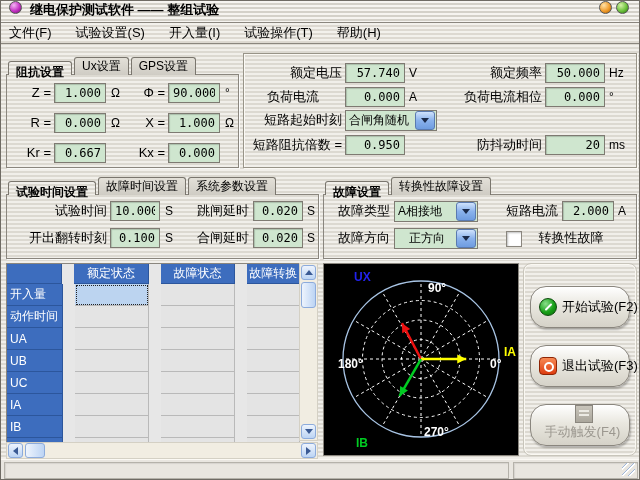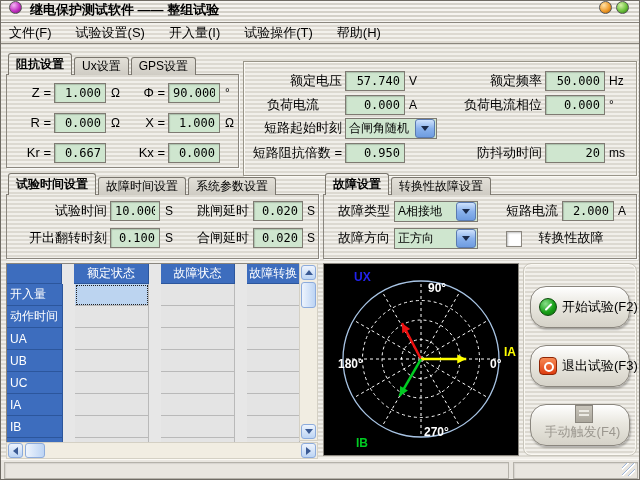--- a/index.html
+++ b/index.html
@@ -21,26 +21,26 @@
   .menubar{position:absolute;left:0;top:22px;width:100%;height:21px;box-sizing:border-box;
     border-bottom:1px solid #8a867e;display:flex;align-items:center;gap:24px;padding-left:8px;
     background:repeating-linear-gradient(180deg,#f3f1ec 0px,#f3f1ec 2px,#ddd9d1 2px,#ddd9d1 4px);}
   .menu-item{font-size:13px;color:#000;cursor:default;white-space:nowrap;}
   
   .tabpanel{position:absolute;}
   .tabs{position:absolute;left:2px;top:0;height:22px;display:flex;align-items:flex-end;z-index:3;}
   .tab{box-sizing:border-box;height:18px;line-height:16px;padding:0 7px;font-size:12px;color:#000;
     border:1px solid #7a766e;border-bottom:none;border-radius:3px 3px 0 0;margin-right:2px;
     background:linear-gradient(#e3e0d8,#cfccc4);}
-  .tab.active{height:22px;line-height:20px;font-weight:bold;
+  .tab.active{height:14px;line-height:20px;font-weight:bold;
     background:repeating-linear-gradient(180deg,#f1efea 0px,#f1efea 2px,#dcd9d1 2px,#dcd9d1 4px);}
   .panel-body{position:absolute;left:0;right:0;top:21px;bottom:0;border:1px solid #8a867e;
     box-shadow:1px 1px 0 rgba(255,255,255,.8);}
   .groupbox{position:absolute;box-sizing:border-box;border:1px solid #989488;
-    box-shadow:inset 1px 1px 0 #fbf9f4,1px 1px 0 #fbf9f4;margin-top:8px;}
+    box-shadow:inset 1px 1px 0 #fbf9f4,1px 1px 0 #fbf9f4;}
   
   .frow{position:absolute;height:20px;}
   .flabel{position:absolute;font-size:13px;color:#000;text-align:right;line-height:20px;white-space:nowrap;}
   .fvalue{position:absolute;box-sizing:border-box;height:20px;background:#cfe6cf;border:1px solid #7e7a72;
     box-shadow:inset 1px 1px 1px rgba(0,0,0,.18);font-family:"DejaVu Sans Mono",monospace;font-size:12px;
     color:#000;text-align:right;padding:0 4px;outline:none;}
   .funit{position:absolute;font-size:12px;color:#000;line-height:20px;}
   .dropdown{position:absolute;box-sizing:border-box;height:21px;background:#cfe6cf;border:1px solid #7e7a72;
     display:flex;align-items:center;}
   .dd-text{flex:1;font-size:12px;padding-left:3px;white-space:nowrap;overflow:hidden;}
@@ -225,21 +225,21 @@
           <span class="dd-btn">
               <span class="dd-arrow"></span>
             </span>
         </div>
         <span class="flabel" style="left:178px;width:56px;">短路电流</span>
         <input class="fvalue" style="left: 238px; width: 52px;" value="2.000">
         <span class="funit" style="left:294px;">A</span>
       </div>
       <div class="frow" style="top:33px;left:0;right:0;">
         <span class="flabel" style="left:14px;width:52px;">故障方向</span>
-        <div class="dropdown" style="left:70px;width:84px;">
+        <div class="dropdown" style="left:70px;width:84px;text-align:center;">
           <span class="dd-text">正方向</span>
           <span class="dd-btn">
               <span class="dd-arrow"></span>
             </span>
         </div>
         <span class="checkbox" style="left:182px;top:3px;"></span>
         <span class="flabel" style="left:202px;width:90px;text-align:center;">转换性故障</span>
       </div>
     </div>
   </div>

